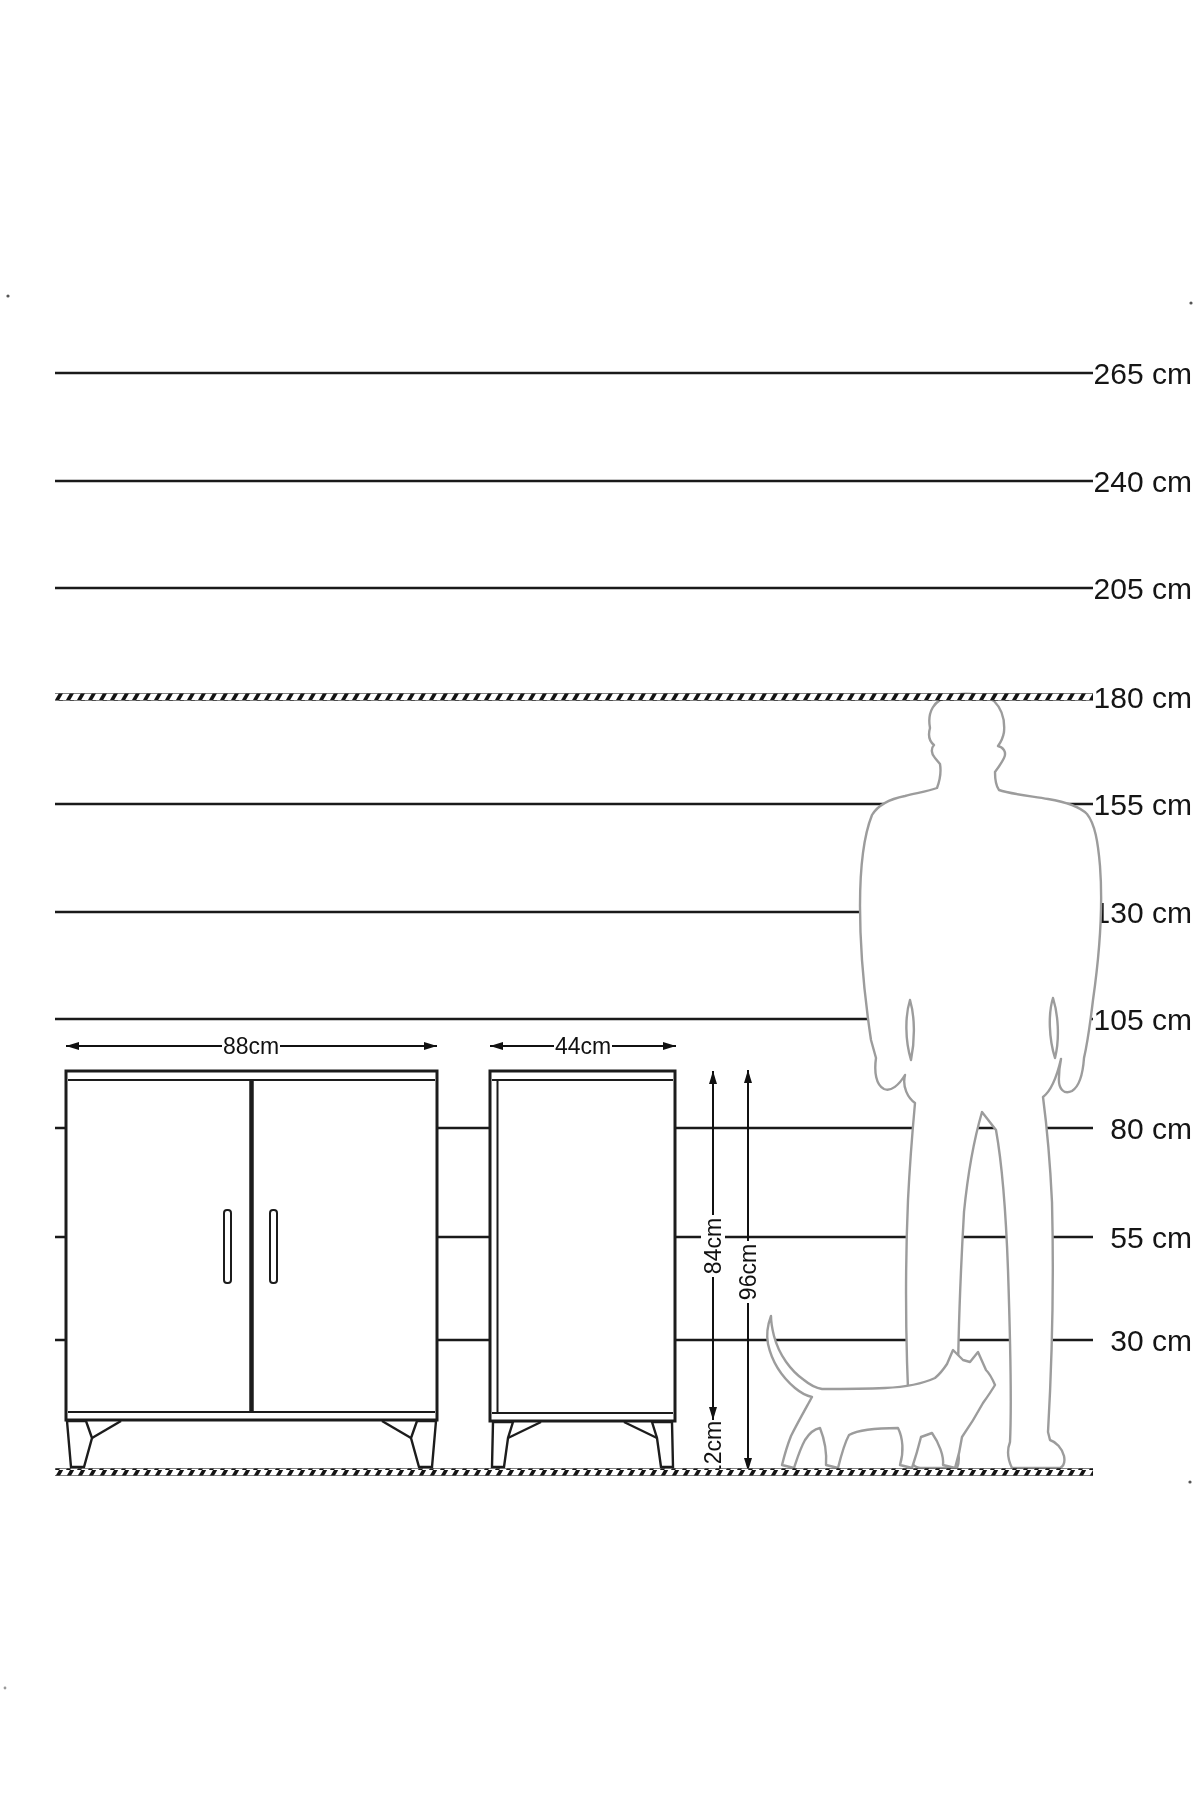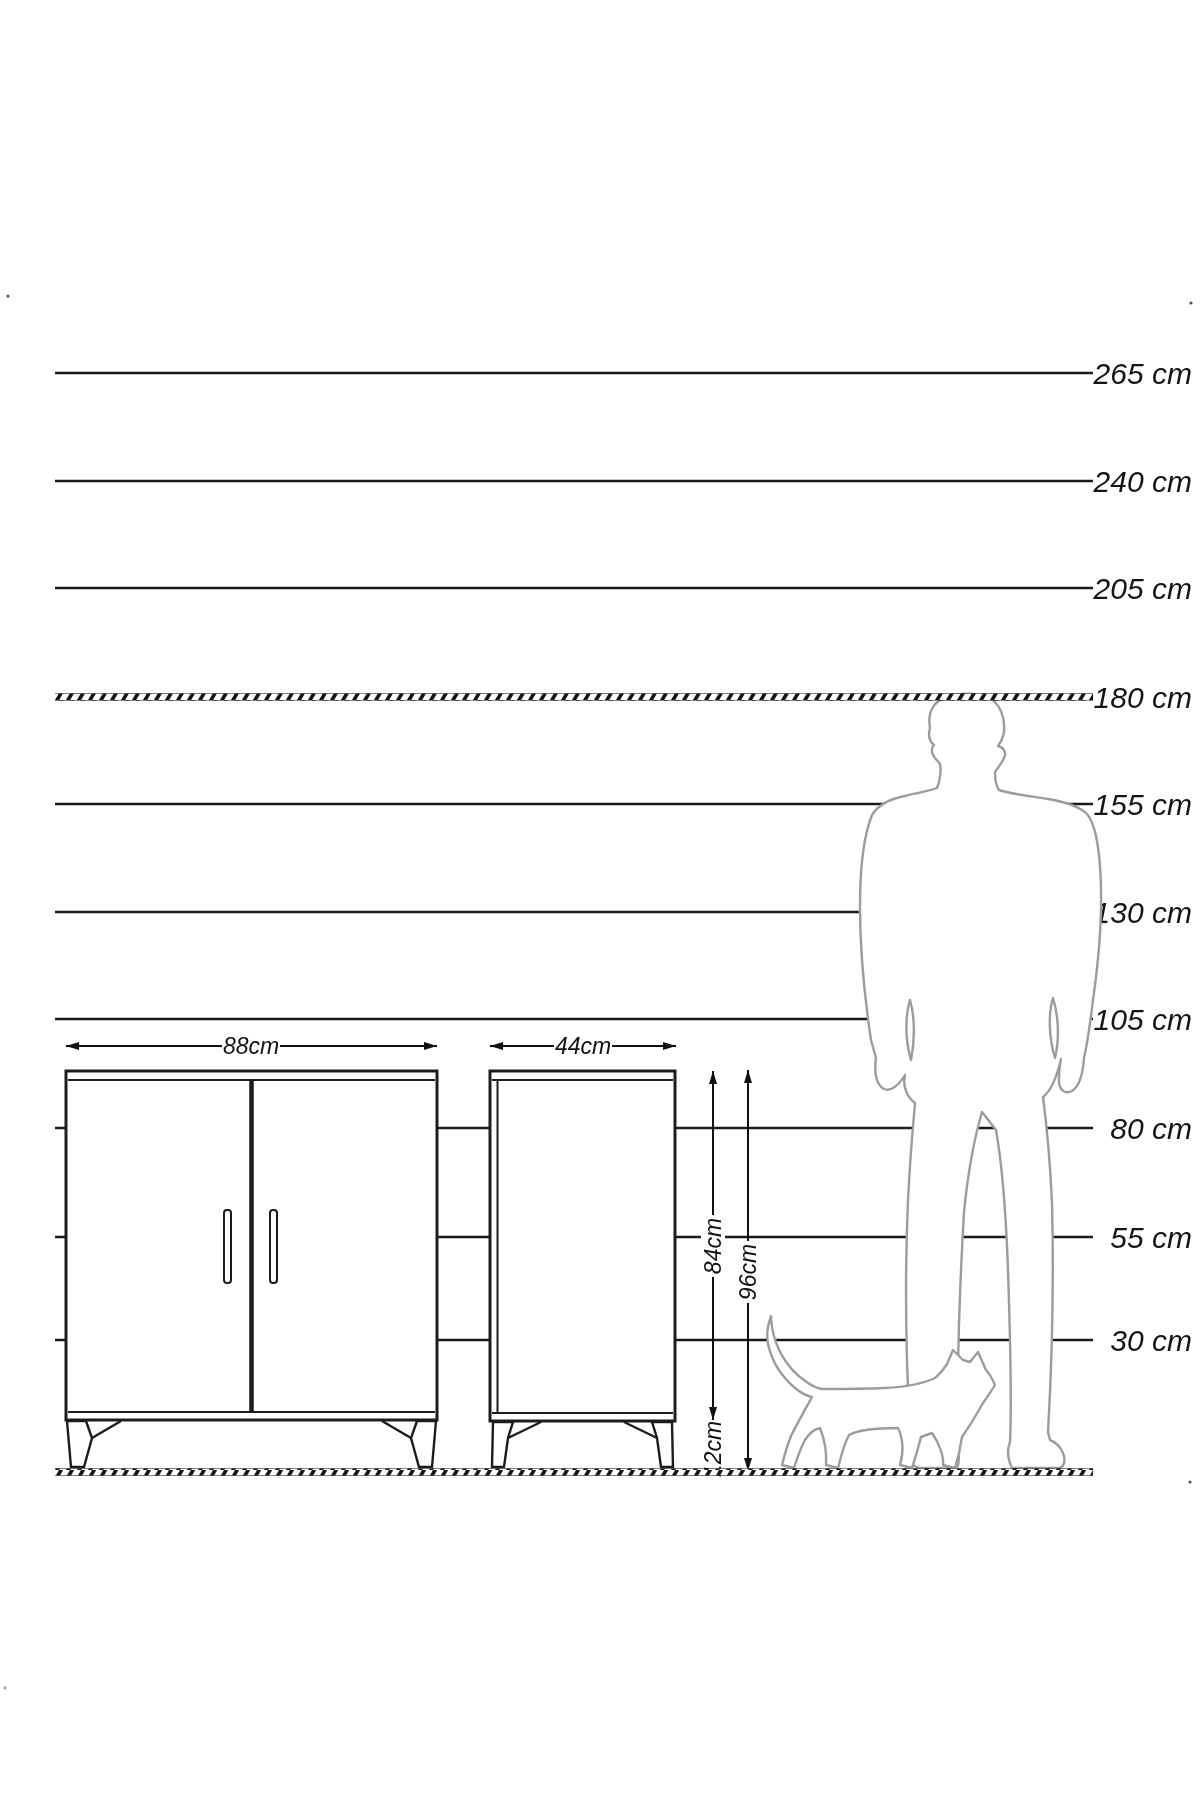--- a/index.html
+++ b/index.html
@@ -1,17 +1,17 @@
 <!DOCTYPE html>
 <html><head>
 <meta charset="utf-8">
 <style>
   html,body{margin:0;padding:0;background:#ffffff;}
   .page{position:relative;width:1200px;height:1800px;background:#ffffff;overflow:hidden;
-        font-family:"Liberation Sans", sans-serif;font-style:italic;}
+        font-family:"Liberation Sans", sans-serif;}
   svg{position:absolute;left:0;top:0;}
   text{font-family:"Liberation Sans", sans-serif;}
   .scale-label{font-size:30px;fill:#151515;}
   .dim-label{font-size:23px;fill:#111;}
 </style>
 </head>
 <body>
 
 <div class="page">
 <svg width="1200" height="1800" viewBox="0 0 1200 1800">

